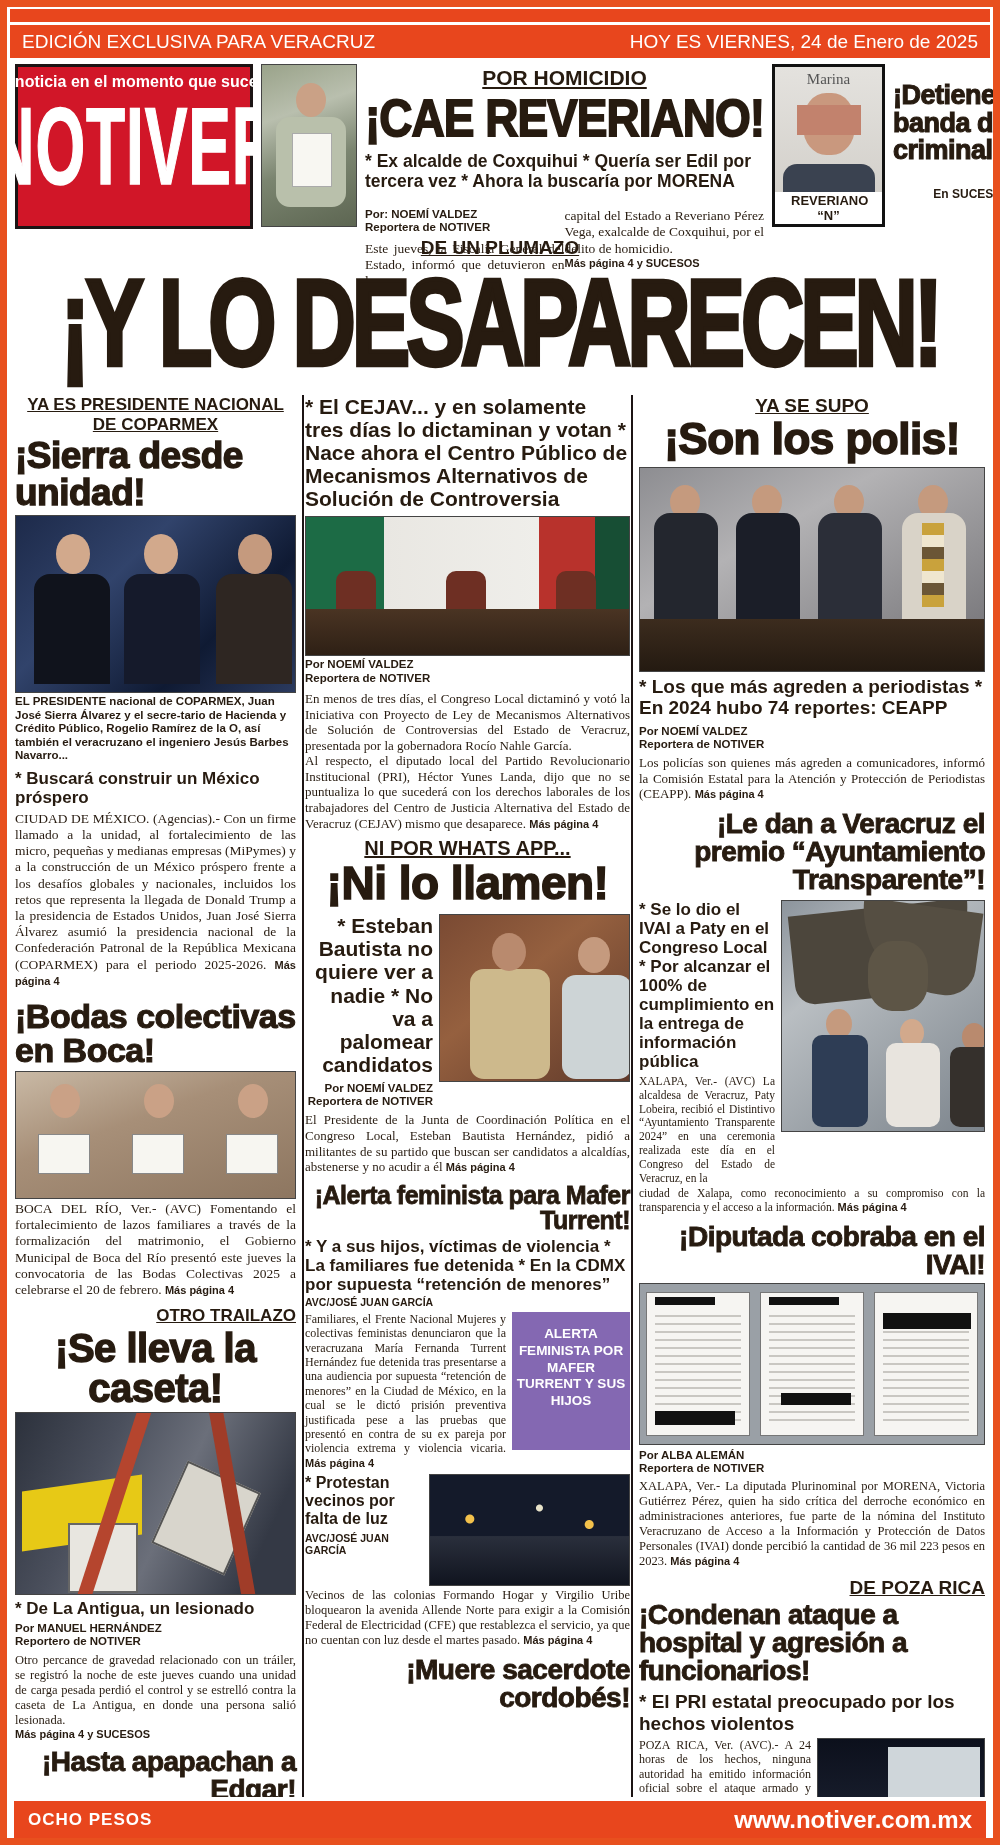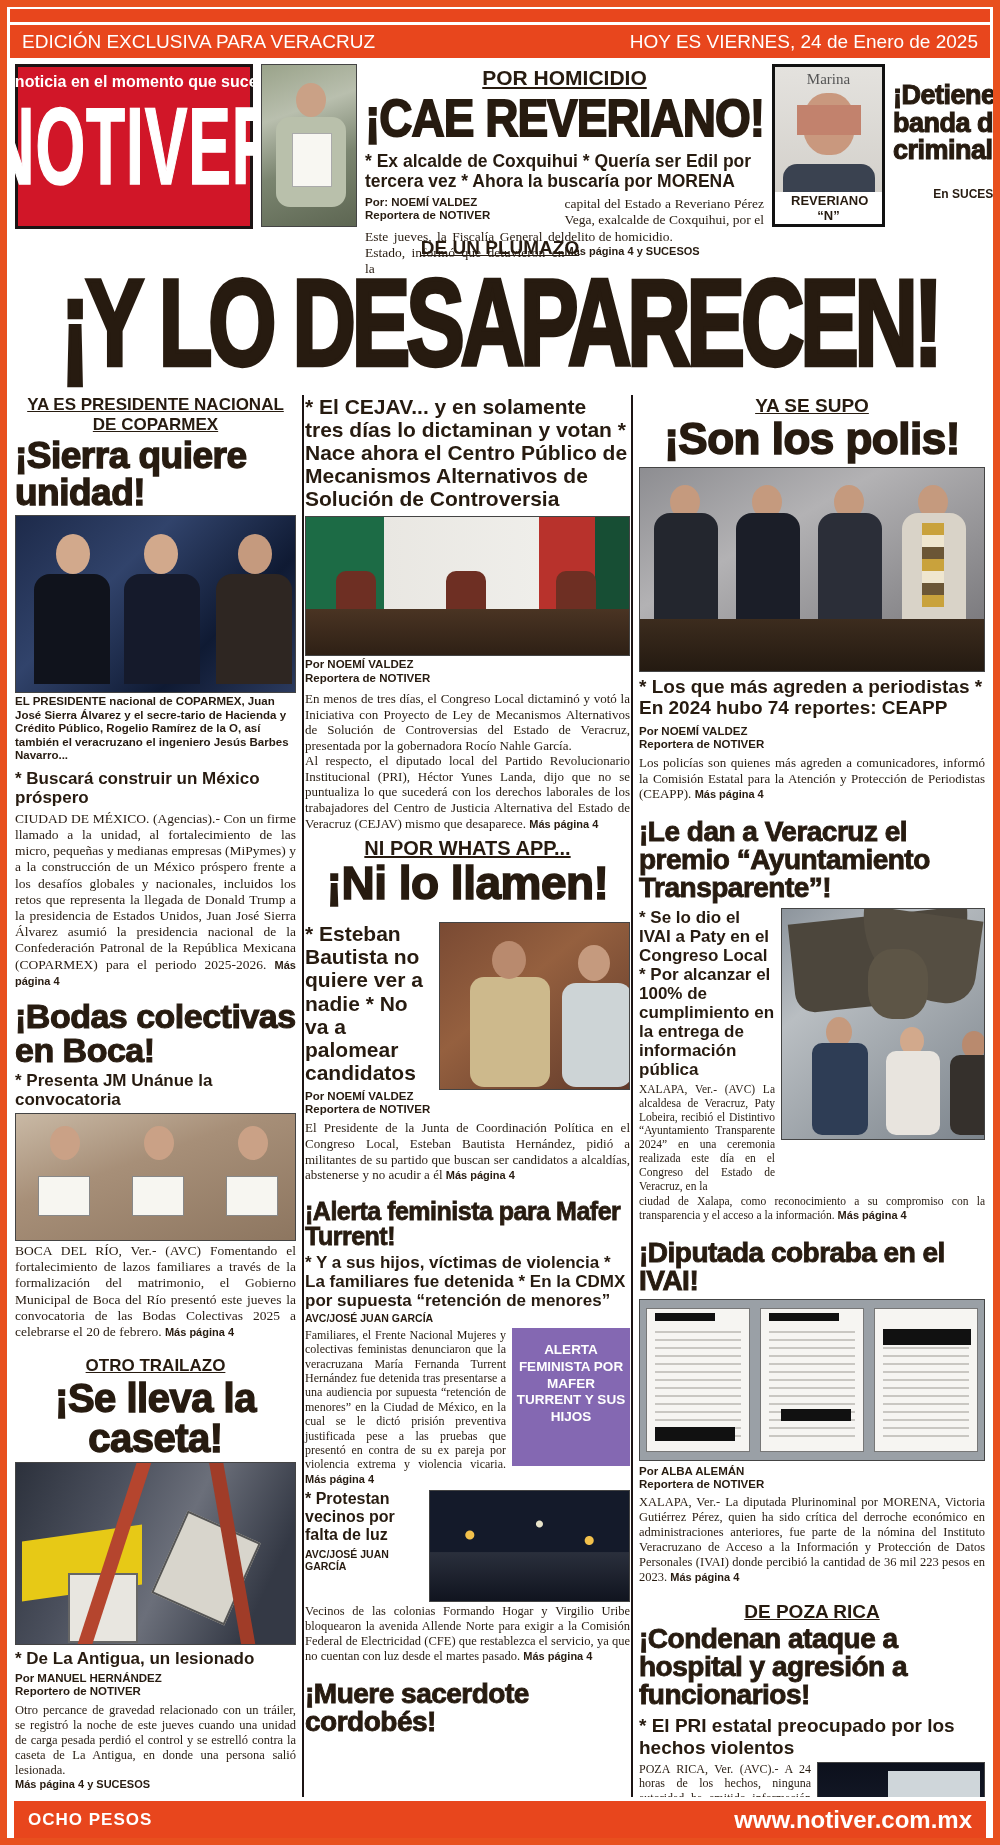--- a/index.html
+++ b/index.html
@@ -32,21 +32,21 @@
   .ph { position:relative; overflow:hidden; border:1px solid #444; background:#ccc; }
   .ph-walk { width:96px; height:163px; flex:none; background:linear-gradient(160deg,#9aa38a 0%,#b9bfae 30%,#7b8570 60%,#5d6652 100%); }
   .ph-walk .head { position:absolute; left:34px; top:18px; width:30px; height:34px; border-radius:50%; background:#caa186; }
   .ph-walk .jacket { position:absolute; left:14px; top:52px; width:70px; height:90px; border-radius:14px; background:#b9c0ab; }
   .ph-walk .paper2 { position:absolute; left:30px; top:68px; width:40px; height:54px; background:#f8f7f2; border:1px solid #aaa; }
   .cae-block { flex:1; padding-top:2px; }
   .cae-kicker { text-align:center; font-weight:700; font-size:21px; text-decoration:underline; }
   .cae-head { text-align:center; font-weight:700; font-size:46px; line-height:1.0; white-space:nowrap;
     letter-spacing:-1px; -webkit-text-stroke:1.6px #271b10; transform:scaleY(1.12); transform-origin:center top; margin-top:2px; }
   .cae-deck { font-weight:700; font-size:17.5px; line-height:1.12; margin-top:14px; }
-  .cae-cols { display:flex; margin-top:5px; }
+  .cae-cols { display:flex; margin-top:17px; }
   .cae-col { flex:1; }
   .byline { font-weight:700; font-size:11.5px; line-height:1.15; }
   .body { font-family:"Liberation Serif", serif; font-size:13.5px; line-height:1.2; text-align:justify; }
   .body .ind { text-indent:14px; }
   .more { font-weight:700; font-size:11px; font-family:"Liberation Sans",sans-serif; }
   .ph-mug { width:113px; height:163px; flex:none; border:3px solid #111; background:linear-gradient(#e4e2de,#cfccc6); }
   .mug-marina { position:absolute; top:4px; left:0; right:0; text-align:center; font-family:"Liberation Serif",serif; font-size:15px; color:#555; }
   .mug-head { position:absolute; left:28px; top:26px; width:52px; height:62px; border-radius:45%; background:#c9987e; }
   .mug-blur { position:absolute; left:22px; top:38px; width:64px; height:30px; background:#c2826d; }
   .mug-body { position:absolute; left:8px; bottom:18px; width:92px; height:42px; border-radius:14px 14px 0 0; background:#3a4250; }
@@ -74,21 +74,21 @@
   .hl-xl { font-size:40px; -webkit-text-stroke:1.4px #271b10; }
   .hl-lg { font-size:34px; -webkit-text-stroke:1.1px #271b10; }
   .hl-md { font-size:28px; -webkit-text-stroke:0.9px #271b10; }
   .hl-sm { font-size:25px; -webkit-text-stroke:0.8px #271b10; }
   .center-t { text-align:center; }
   .deck { font-weight:700; font-size:17px; line-height:1.12; }
   .deck-lg { font-weight:700; font-size:21px; line-height:1.1; }
   .caption { font-weight:700; font-size:11.5px; line-height:1.18; }
   .credit { font-weight:700; font-size:10.5px; }
   .row { display:flex; gap:6px; }
-  .mt2{margin-top:2px;} .mt4{margin-top:4px;} .mt6{margin-top:6px;} .mt8{margin-top:16px;} .mt10{margin-top:10px;}
+  .mt2{margin-top:2px;} .mt4{margin-top:4px;} .mt6{margin-top:6px;} .mt8{margin-top:8px;text-align:right;} .mt10{margin-top:10px;}
   
   .ph-coparmex { width:100%; height:178px; background:linear-gradient(135deg,#1d2a4a 0%,#31436b 35%,#0f1a33 70%,#2b3a5e 100%); }
   .ph-coparmex .f1,.ph-coparmex .f2,.ph-coparmex .f3 { position:absolute; width:34px; height:40px; border-radius:50%; background:#d2a98c; top:18px; }
   .ph-coparmex .f1{left:40px;} .ph-coparmex .f2{left:128px;} .ph-coparmex .f3{left:222px; background:#c59a7e;}
   .ph-coparmex .s1,.ph-coparmex .s2,.ph-coparmex .s3 { position:absolute; width:76px; height:110px; border-radius:16px 16px 0 0; top:58px; background:#10131c; }
   .ph-coparmex .s1{left:18px;} .ph-coparmex .s2{left:108px; background:#151a2b;} .ph-coparmex .s3{left:200px; background:#2e2622;}
   .ph-bodas { width:100%; height:128px; background:linear-gradient(160deg,#c9b9a5 0%,#a78f78 40%,#8d7660 100%); }
   .ph-bodas .c1,.ph-bodas .c2,.ph-bodas .c3 { position:absolute; top:62px; width:52px; height:40px; background:#f7f6f1; border:1px solid #888; }
   .ph-bodas .c1{left:22px;} .ph-bodas .c2{left:116px;} .ph-bodas .c3{left:210px;}
   .ph-bodas .h1,.ph-bodas .h2,.ph-bodas .h3 { position:absolute; top:12px; width:30px; height:34px; border-radius:50%; background:#caa186; }
@@ -206,36 +206,35 @@
 
   <div class="mainhead">
     <div class="main-kicker">DE UN PLUMAZO</div>
     <div class="main-word-wrap"><span class="main-word">¡Y LO DESAPARECEN!</span></div>
   </div>
 
   <div class="columns">
 
     <div class="col col-left">
       <div class="kicker">YA ES PRESIDENTE NACIONAL DE COPARMEX</div>
-      <div class="hl hl-xl mt2" style="font-size:37px;">¡Sierra quiere unidad!</div>
+      <div class="hl hl-xl mt2" style="font-size:37px;">¡Sierra desde unidad!</div>
       <div class="ph ph-coparmex mt4">
         <div class="f1"></div>
           <div class="f2"></div>
           <div class="f3"></div>
         <div class="s1"></div>
           <div class="s2"></div>
           <div class="s3"></div>
       </div>
       <div class="caption mt2">EL PRESIDENTE nacional de COPARMEX, Juan José Sierra Álvarez y el secre-tario de Hacienda y Crédito Público, Rogelio Ramírez de la O, así también el veracruzano el ingeniero Jesús Barbes Navarro...</div>
       <div class="deck mt6">* Buscará construir un México próspero</div>
       <div class="body mt4"><span class="ind">CIUDAD DE MÉXICO. (Agencias).- Con un firme llamado a la unidad, al fortalecimiento de las micro, pequeñas y medianas empresas (MiPymes) y a la construcción de un México próspero frente a los desafíos globales y nacionales, incluidos los retos que representa la llegada de Donald Trump a la presidencia de Estados Unidos, Juan José Sierra Álvarez asumió la presidencia nacional de la Confederación Patronal de la República Mexicana (COPARMEX) para el periodo 2025-2026.</span>
         <span class="more">Más página 4</span></div>
 
       <div class="hl hl-lg mt10">¡Bodas colectivas en Boca!</div>
-      <div class="deck mt4">* Presenta JM Unánue la convocatoria</div>
       <div class="ph ph-bodas mt4">
         <div class="h1"></div>
           <div class="h2"></div>
           <div class="h3"></div>
         <div class="c1"></div>
           <div class="c2"></div>
           <div class="c3"></div>
       </div>
       <div class="body mt2"><span class="ind">BOCA DEL RÍO, Ver.- (AVC) Fomentando el fortalecimiento de lazos familiares a través de la formalización del matrimonio, el Gobierno Municipal de Boca del Río presentó este jueves la convocatoria de las Bodas Colectivas 2025 a celebrarse el 20 de febrero.</span>
         <span class="more">Más página 4</span></div>

